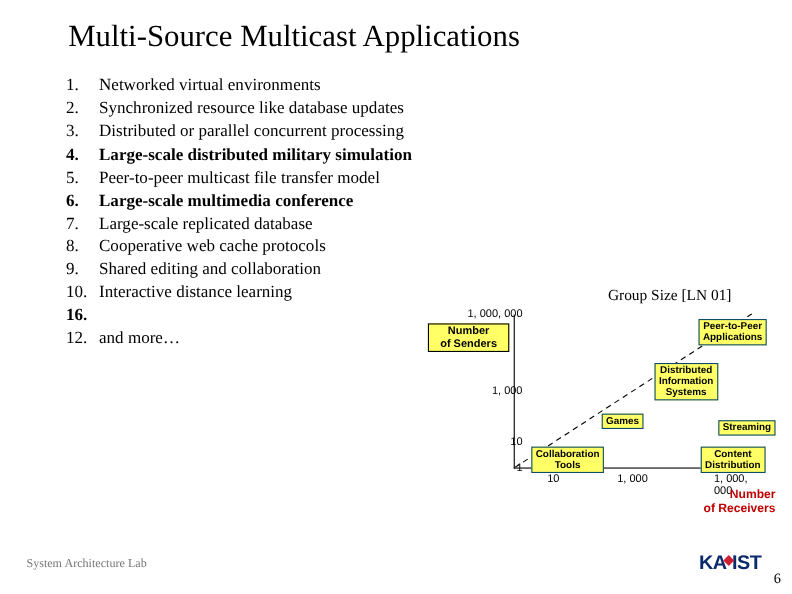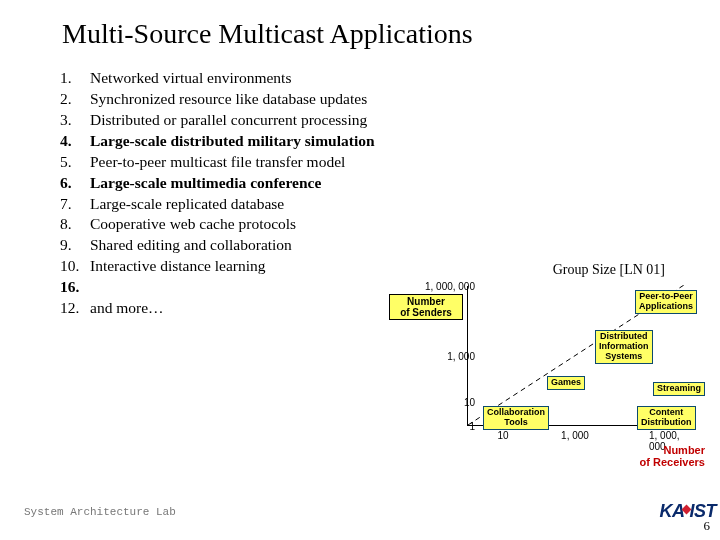--- a/index.html
+++ b/index.html
@@ -94,34 +94,33 @@
     font-weight: bold;
     text-align: center;
     padding: 1px 3px;
     line-height: 1.1;
     white-space: nowrap;
   }
   .footer-left {
     position: absolute;
     left: 24px; bottom: 22px;
     font-size: 11px;
-    font-family: Liberation Mono, monospace;
+    font-family: Liberation Serif, serif;
     color: #777;
   }
   .page-num {
     position: absolute;
     right: 10px; bottom: 6px;
     font-size: 13px;
   }
   .logo {
     position: absolute;
-    right: 4px; bottom: 18px;
-    font-family: Arial, sans-serif;
-    font-weight: bold;
-    font-style: italic;
+    right: 28px; bottom: 18px;
+    font-family: Arial, sans-serif;
+    font-weight: bold;
     font-size: 18px;
     letter-spacing: -0.5px;
   }
   .logo .k { color: #0a2a6b; }
   .logo .a { color: #0a2a6b; }
   .logo-dot {
     display: inline-block;
     width: 7px; height: 7px;
     background: #d02030;
     transform: rotate(45deg);

